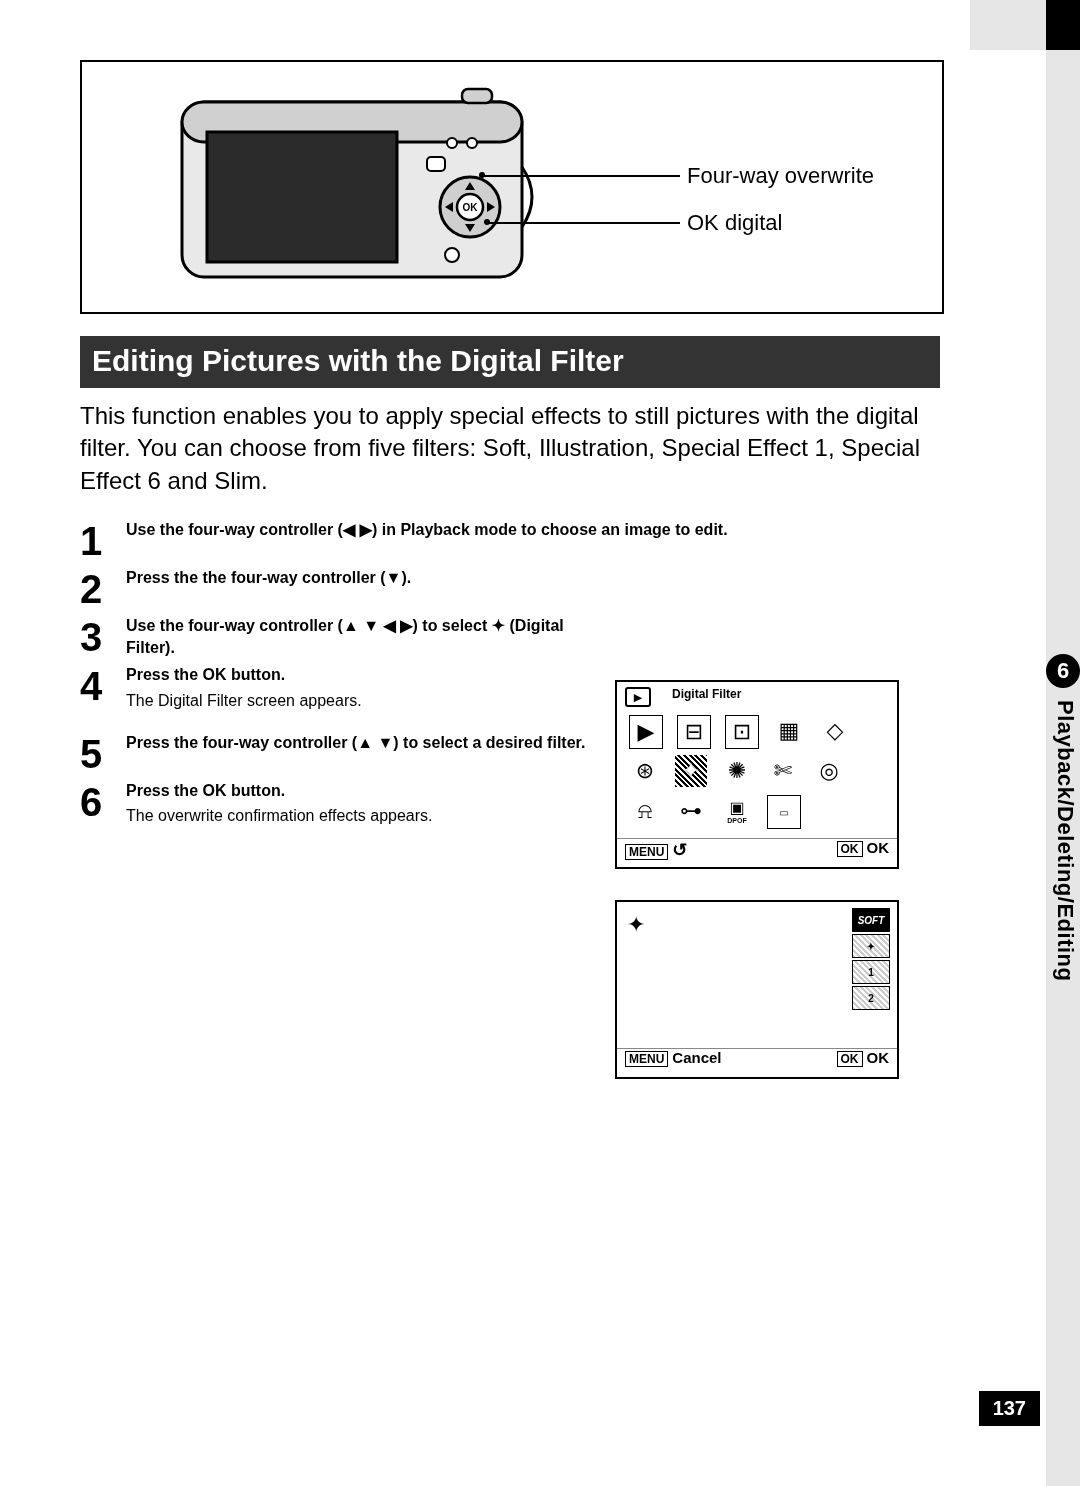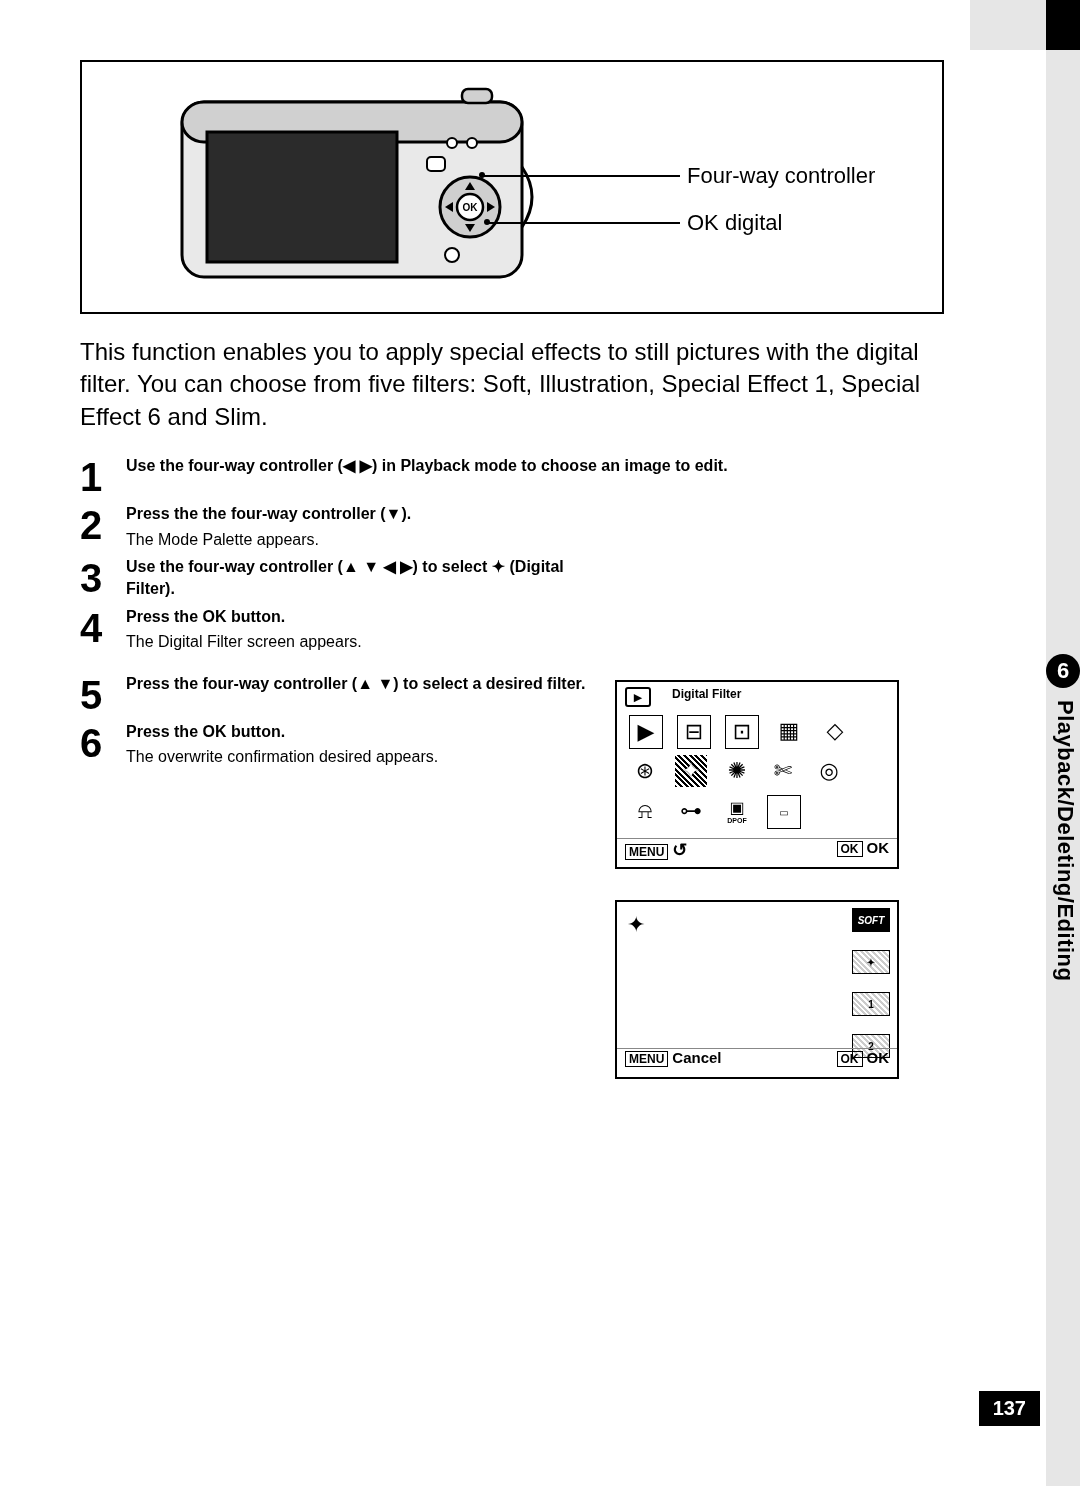--- a/index.html
+++ b/index.html
@@ -118,21 +118,21 @@
     border-top:1px solid #888;
     display:flex; justify-content:space-between;
     padding:0 8px;
     font-size:15px; font-weight:bold;
   }
   .kbd { border:1.5px solid #000; padding:0 3px; font-size:12px; font-weight:bold; margin-right:4px; display:inline-block; }
 
   .scr2 .star-corner { position:absolute; left:10px; top:10px; font-size:22px; }
   .effects-col {
     position:absolute; right:6px; top:6px; width:40px;
-    display:flex; flex-direction:column; align-items:center; gap:18px;
+    display:flex; flex-direction:column; align-items:center; gap:2px;
   }
   .eff { width:36px; height:22px; border:1px solid #000; font-size:10px; display:flex; align-items:center; justify-content:center; font-weight:bold;}
   .eff.sel { background:#000; color:#fff; font-style:italic;}
   .eff.dim { background:repeating-linear-gradient(45deg,#ccc,#ccc 2px,#fff 2px,#fff 4px); }
 
   
   .vtab {
     position:absolute;
     right:0; top:654px;
     width:34px;
@@ -190,41 +190,41 @@
         <polygon points="343,130 335,125 335,135" fill="#000"></polygon>
 
         <circle cx="300" cy="178" r="7" fill="#fff" stroke="#000" stroke-width="2"></circle>
 
         <path d="M370 90 q20 30 0 60" fill="none" stroke="#000" stroke-width="3"></path>
 
         <rect x="310" y="12" width="30" height="14" rx="6" fill="#d0d0d0" stroke="#000" stroke-width="2.5"></rect>
       </svg>
       <div class="callout-dot1"></div>
       <div class="callout-line1"></div>
-      <div class="callout-text" style="left:605px; top:101px;">Four-way controller</div>
+      <div class="callout-text" style="left:605px; top:101px;">Four-way overwrite</div>
       <div class="callout-dot2"></div>
       <div class="callout-line2"></div>
       <div class="callout-text" style="left:605px; top:148px;">OK digital</div>
     </div>
 
+    <div class="heading-bar">Editing Pictures with the Digital Filter</div>
 
     <div class="intro">This function enables you to apply special effects to still pictures with the digital filter. You can choose from five filters: Soft, Illustration, Special Effect 1, Special Effect 6 and Slim.</div>
 
     <div class="steps">
 
       <div class="step wide">
         <div class="step-num">1</div>
         <div class="step-body"><span class="bold">Use the four-way controller (◀ ▶) in Playback mode to choose an image to edit.</span></div>
       </div>
 
       <div class="step wide">
         <div class="step-num">2</div>
         <div class="step-body">
           <div class="bold">Press the the four-way controller (▼).</div>
-          <div class="sub">The Mode Palette appears.</div>
         </div>
       </div>
 
       <div class="step narrow">
         <div class="step-num">3</div>
         <div class="step-body">
           <span class="bold">Use the four-way controller (▲ ▼ ◀ ▶) to select </span><span class="bold">✦</span><span class="bold"> (Digital Filter).</span>
         </div>
       </div>
 
@@ -240,21 +240,21 @@
 
       <div class="step narrow">
         <div class="step-num">5</div>
         <div class="step-body"><span class="bold">Press the four-way controller (▲ ▼) to select a desired filter.</span></div>
       </div>
 
       <div class="step wide">
         <div class="step-num">6</div>
         <div class="step-body">
           <div class="bold">Press the OK button.</div>
-          <div class="sub">The overwrite confirmation desired appears.</div>
+          <div class="sub">The overwrite confirmation effects appears.</div>
         </div>
       </div>
 
     </div>
   </div>
 
   <div class="scr scr1">
     <div class="play-ind">▶</div>
     <div class="scr-title">Digital Filter</div>
     <div class="icon-row r1">

